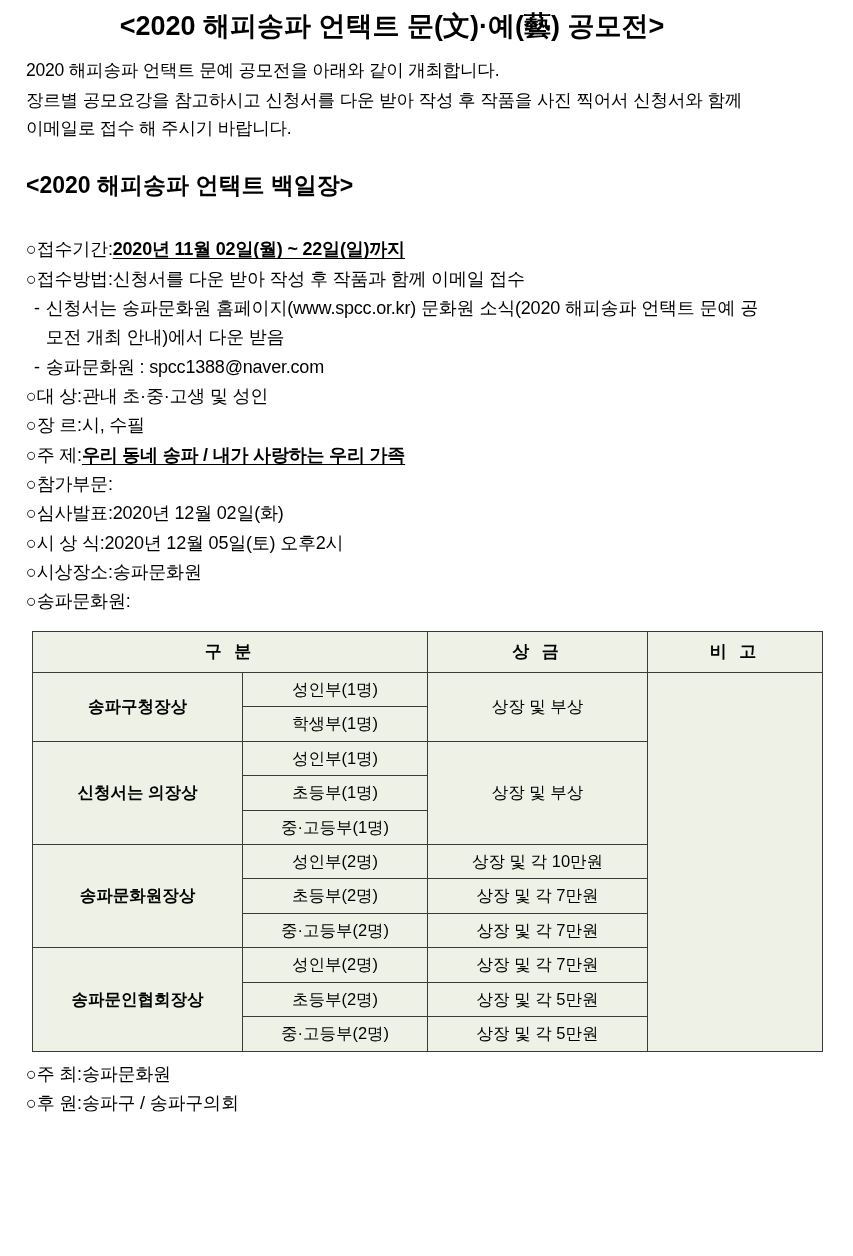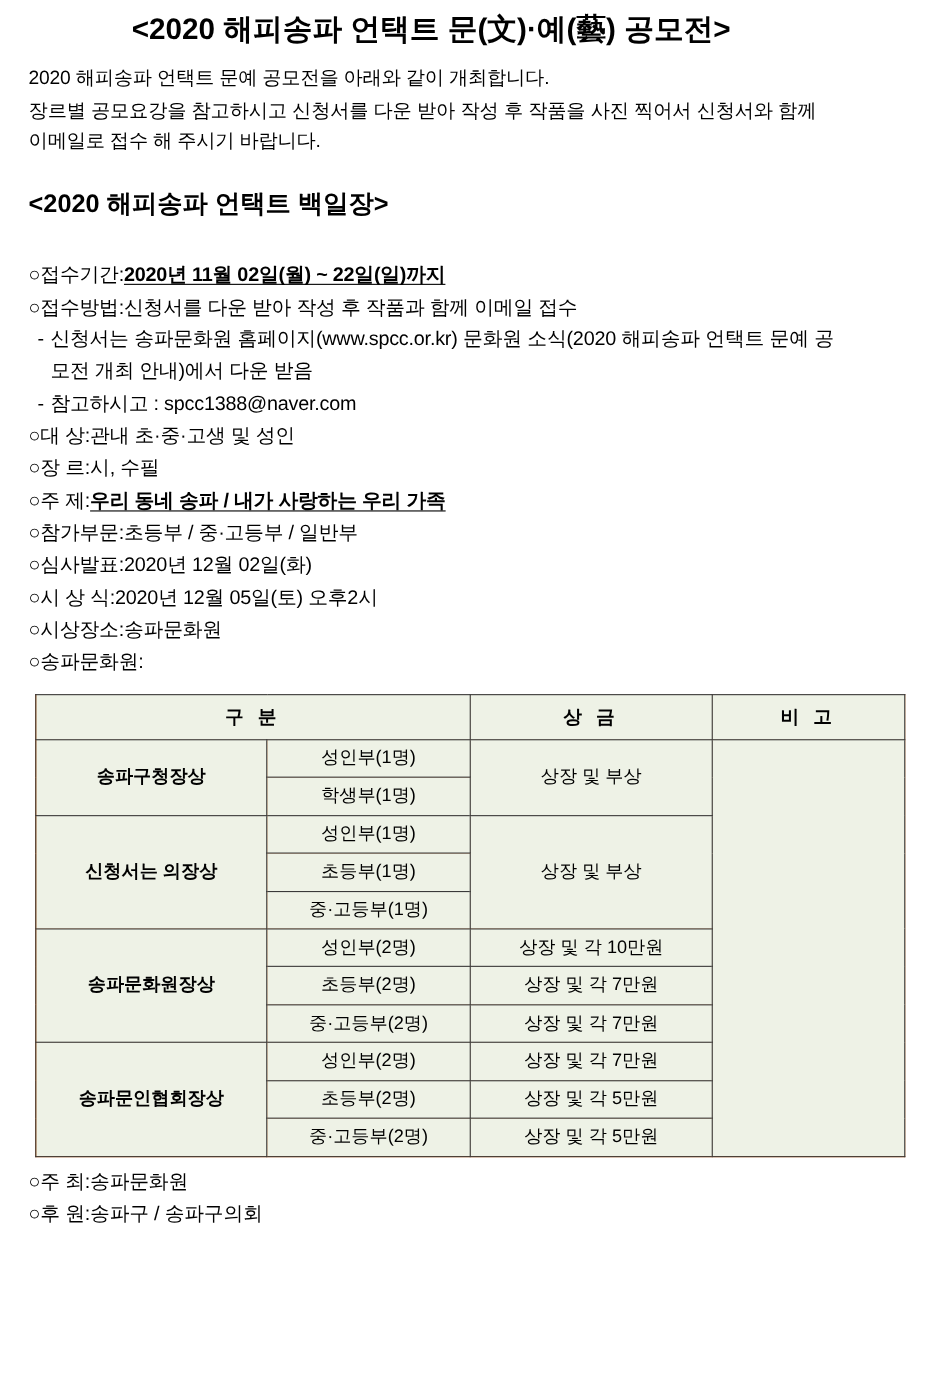--- a/index.html
+++ b/index.html
@@ -142,21 +142,21 @@
       <span>신청서를 다운 받아 작성 후 작품과 함께 이메일 접수</span>
     </div>
 
     <div class="sub-row">
       <span class="dash">-</span>
       <span class="sub-text">신청서는 송파문화원 홈페이지(www.spcc.or.kr) 문화원 소식(2020 해피송파 언택트 문예 공모전 개최 안내)에서 다운 받음</span>
     </div>
 
     <div class="sub-row">
       <span class="dash">-</span>
-      <span class="sub-text">참고하시고 :  spcc1388@naver.com</span>
+      <span class="sub-text">송파문화원 :  spcc1388@naver.com</span>
     </div>
 
     <div class="row">
       <span class="bullet">○</span>
       <span>대      상</span>
       <span> : </span>
       <span>관내 초·중·고생 및 성인</span>
     </div>
 
     <div class="row">
@@ -170,21 +170,20 @@
       <span class="bullet">○</span>
       <span>주      제</span>
       <span> : </span>
       <span class="u-bold">우리 동네 송파 / 내가 사랑하는 우리 가족</span>
     </div>
 
     <div class="row">
       <span class="bullet">○</span>
       <span>참가부문</span>
       <span> : </span>
-      <span>초등부 / 중·고등부 / 일반부</span>
     </div>
 
     <div class="row">
       <span class="bullet">○</span>
       <span>심사발표</span>
       <span> : </span>
       <span>2020년 12월 02일(화)</span>
     </div>
 
     <div class="row">

